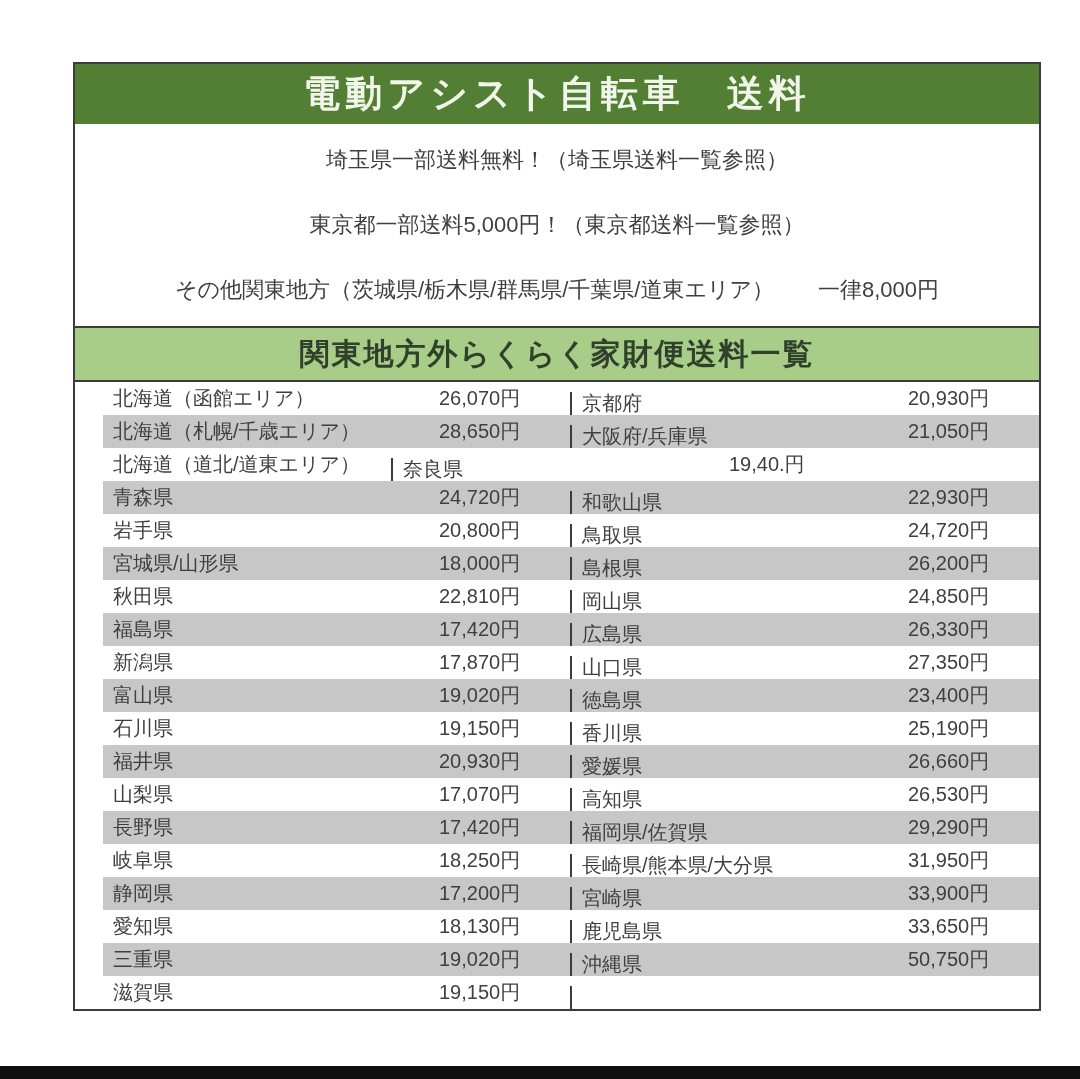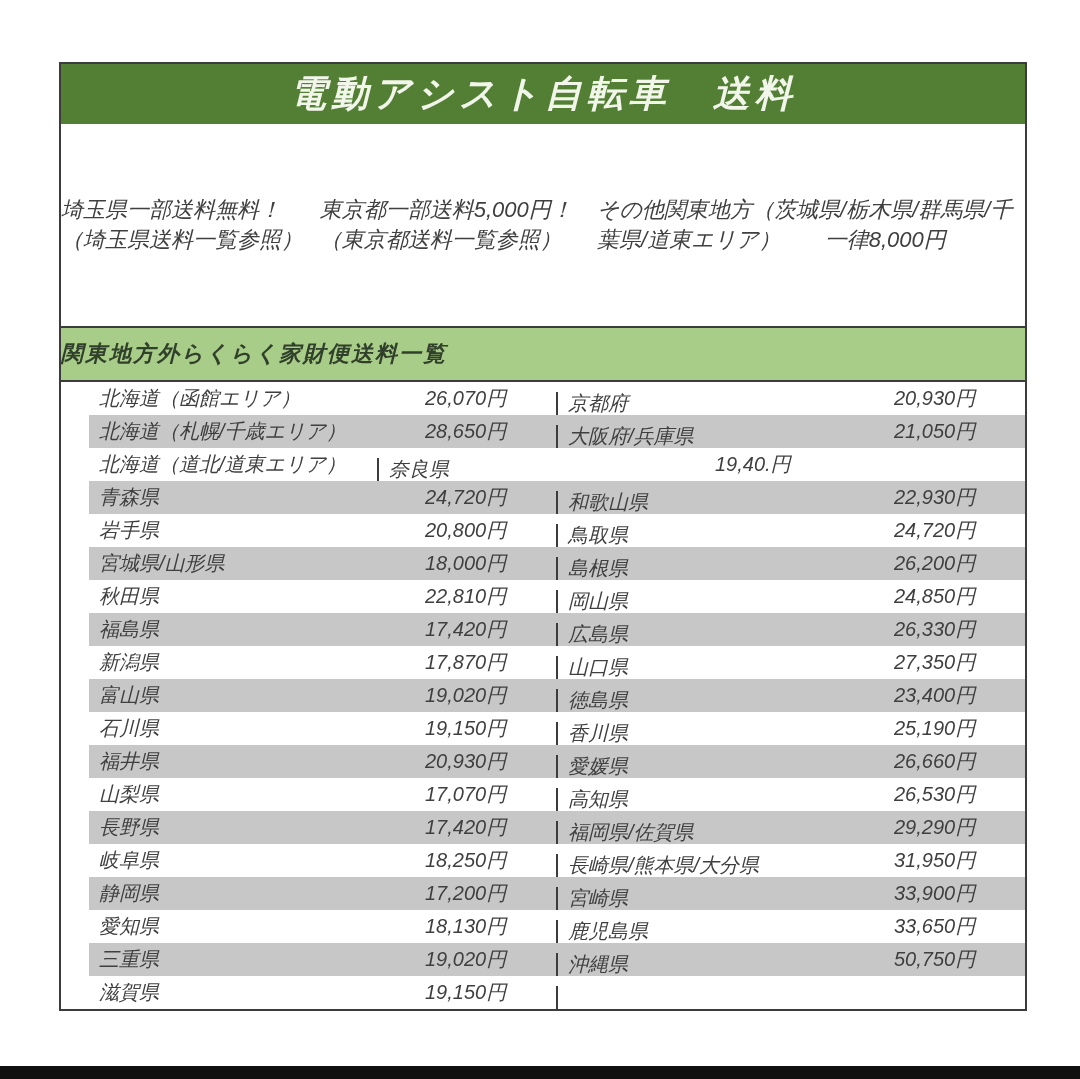--- a/index.html
+++ b/index.html
@@ -7,39 +7,39 @@
     --subheader-bg:#a8cd89; --subheader-text:#31402a;
     --stripe-bg:#c7c7c7; --row-bg:#ffffff;
     --table-text:#3f3f3f; --border:#3c3c3c; --bottom-bar:#101010;
   }
   html,body{margin:0;padding:0;}
   body{
     width:1080px;height:1079px;background:#ffffff;position:relative;
     overflow:hidden;font-family:"Liberation Sans","DejaVu Sans",sans-serif;
   }
   .sheet{
-    position:absolute;left:59px;top:62px;width:964px;
-    border:2px solid var(--border);background:#fff;font-style:italic;
+    position:absolute;left:73px;top:62px;width:964px;
+    border:2px solid var(--border);background:#fff;
   }
   .banner{
     background:var(--header-bg);color:var(--header-text);
     height:60px;display:flex;align-items:center;justify-content:center;
     font-size:37px;font-weight:bold;letter-spacing:5px;
   }
   .notices{
-    height:194px;display:flex;
+    height:194px;display:flex;flex-direction:column;
     justify-content:space-around;align-items:center;
     color:var(--table-text);font-size:22px;padding:4px 0;
   }
   .notice-line{margin:0;}
   .subheader{
     background:var(--subheader-bg);color:var(--subheader-text);
     border-top:2px solid var(--border);border-bottom:2px solid var(--border);
-    height:52px;display:flex;align-items:center;justify-content:flex-start;
-    font-size:22px;font-weight:bold;letter-spacing:2px;
+    height:52px;display:flex;align-items:center;justify-content:center;
+    font-size:30px;font-weight:bold;letter-spacing:2px;
   }
   .fee-table{background:var(--row-bg);padding-left:28px;}
   .row{display:flex;height:33px;font-size:20px;color:var(--table-text);}
   .row:nth-child(even){background:var(--stripe-bg);}
   .cell{display:flex;align-items:center;overflow:hidden;white-space:nowrap;}
   .cell.name{width:278px;padding-left:10px;}
   .cell.price{flex:1;margin-left:48px;}
   .cell.rhalf{border-left:2px solid var(--border);margin-top:10px;}
   .bottom-bar{
     position:absolute;left:0;bottom:0;width:1080px;height:13px;

